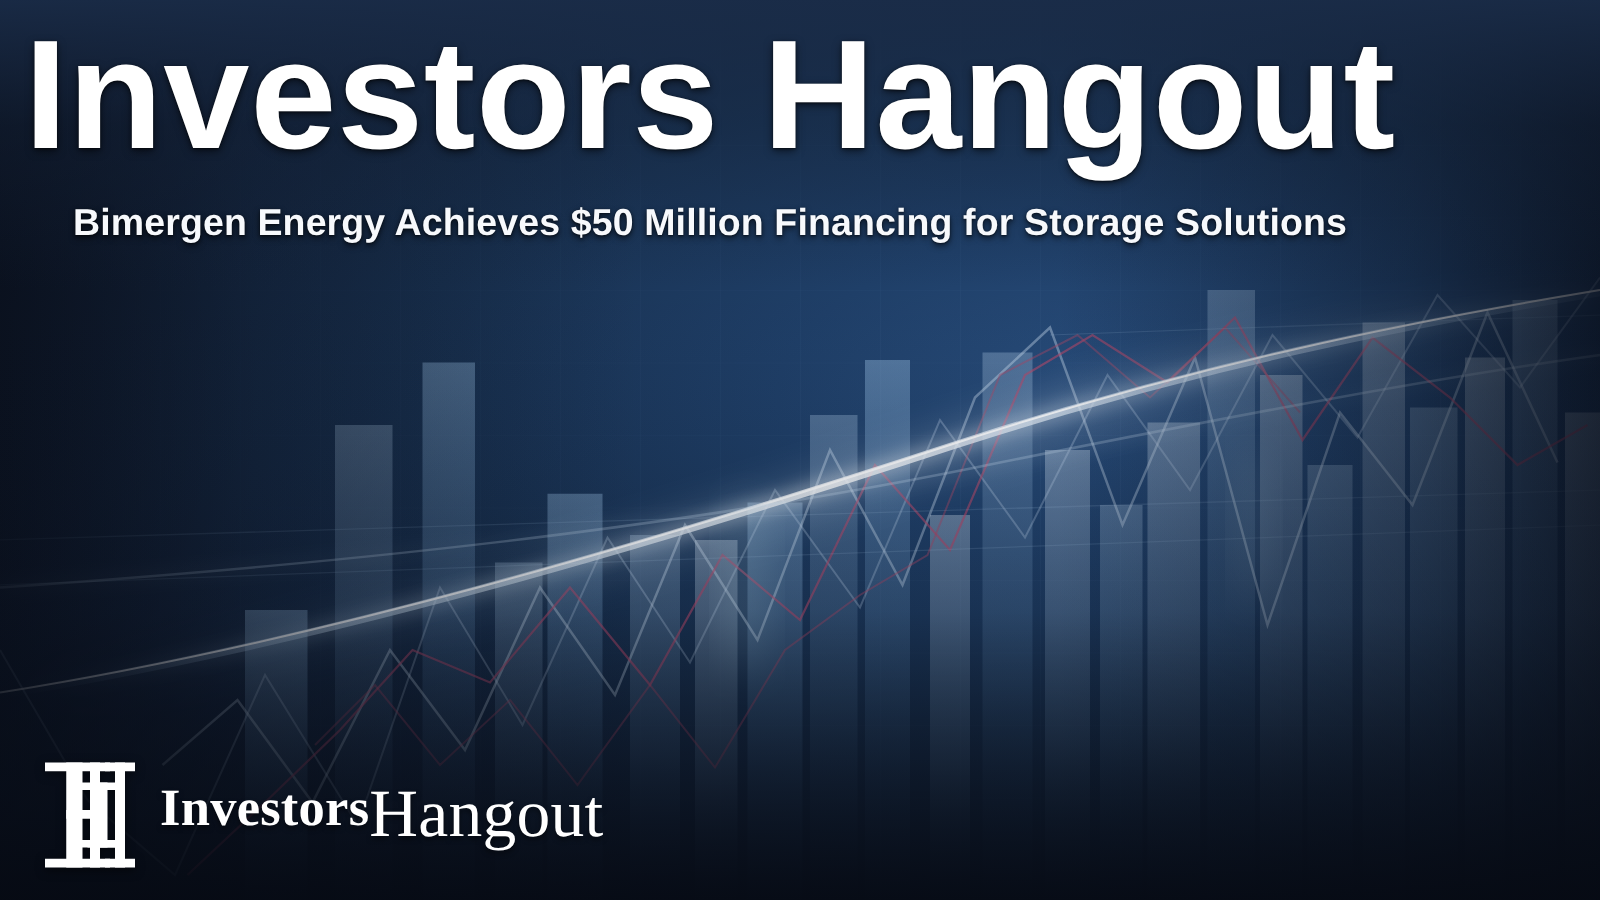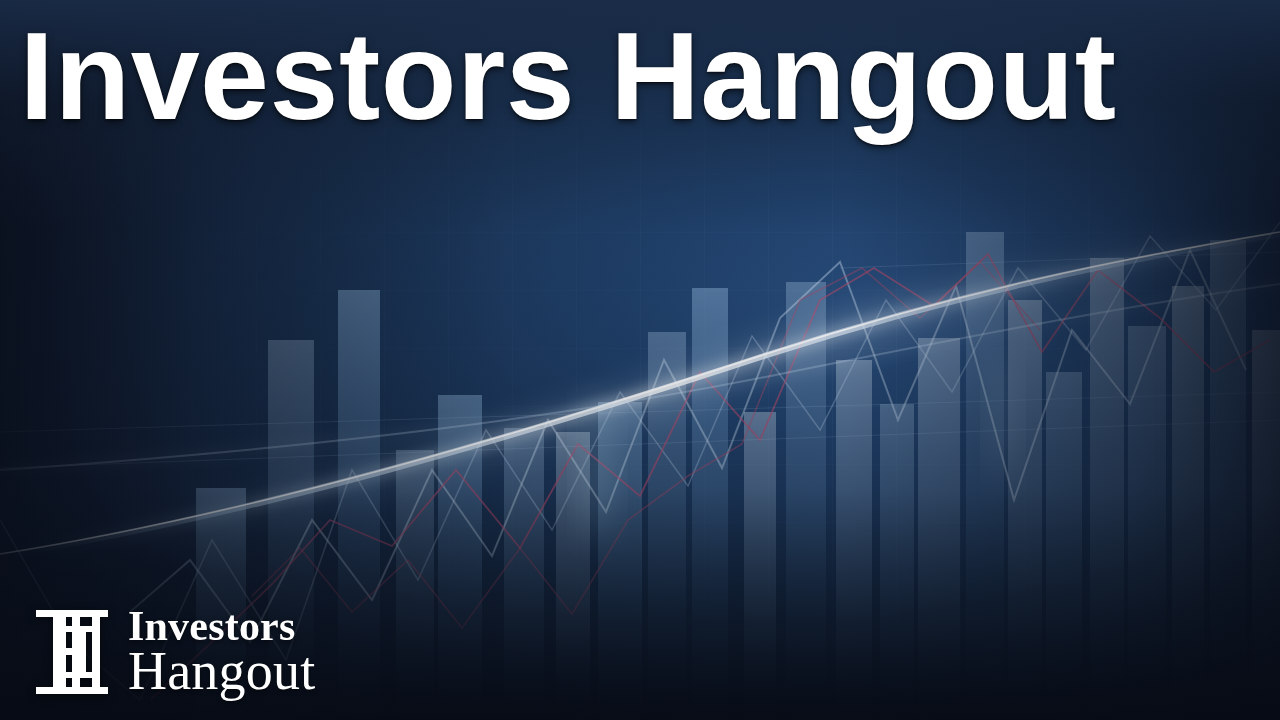--- a/index.html
+++ b/index.html
@@ -92,21 +92,21 @@
   }
   .logo-mark {
     width: 92px;
     height: 100px;
     flex: 0 0 auto;
     filter: drop-shadow(0 2px 4px rgba(0,0,0,0.55));
   }
   .logo-mark svg { display: block; width: 92px; height: 100px; }
   .logo-words {
     display: flex;
-    flex-direction: column;
+    flex-direction: row;
     justify-content: center;
     font-family: "Liberation Serif", serif;
     color: #ffffff;
     text-shadow: 0 2px 4px rgba(0,0,0,0.5);
   }
   .logo-word-1 {
     font-size: 42px;
     line-height: 0.96;
     font-weight: bold;
     letter-spacing: 0.2px;
@@ -234,20 +234,21 @@
         <ellipse cx="596" cy="470" rx="16" ry="72" fill="#bfe2f2" opacity="0.22" filter="url(#bigGlow)"></ellipse>
         <ellipse cx="1002" cy="420" rx="12" ry="64" fill="#cfe8f6" opacity="0.18" filter="url(#bigGlow)"></ellipse>
       </g>
     </svg>
   </div>
 
   <div class="bg-vignette"></div>
 
   <div class="headline-wrap">
     <h1 class="site-title">Investors Hangout</h1>
+    <h2 class="article-title">Bimergen Energy Achieves $50 Million Financing for Storage Solutions</h2>
   </div>
 
   <div class="logo-lockup">
     <div class="logo-mark">
       <svg viewBox="0 0 92 100" aria-hidden="true">
         <g fill="#ffffff">
 
           <rect x="10" y="8" width="52" height="7"></rect>
           <rect x="10" y="85" width="52" height="7"></rect>
           <rect x="27" y="8" width="13" height="84"></rect>

